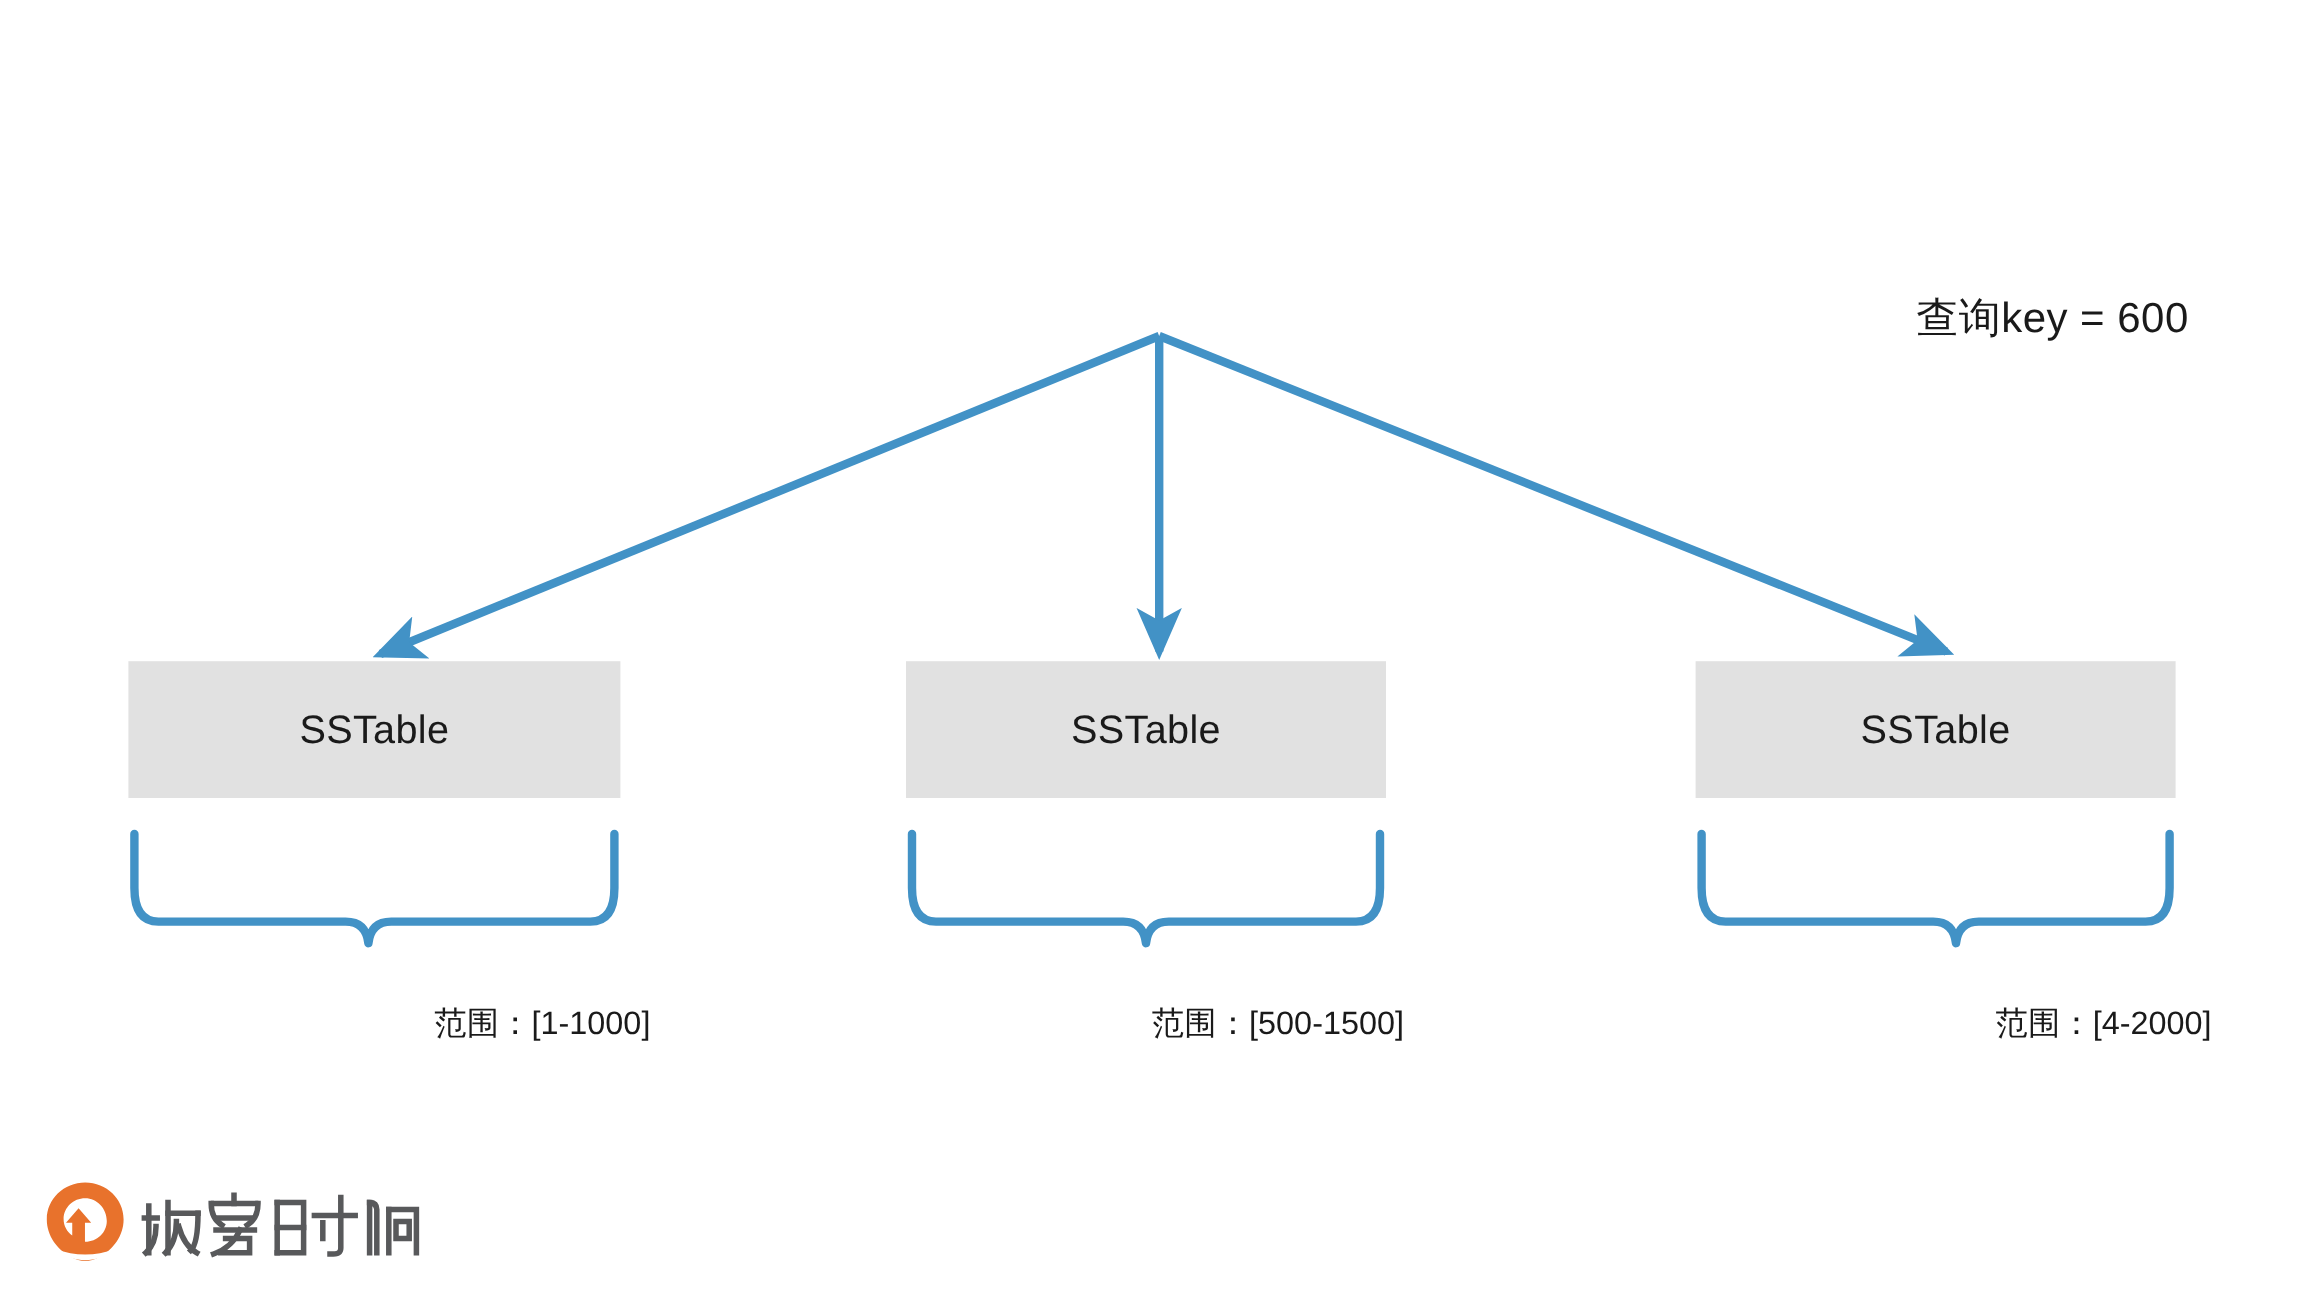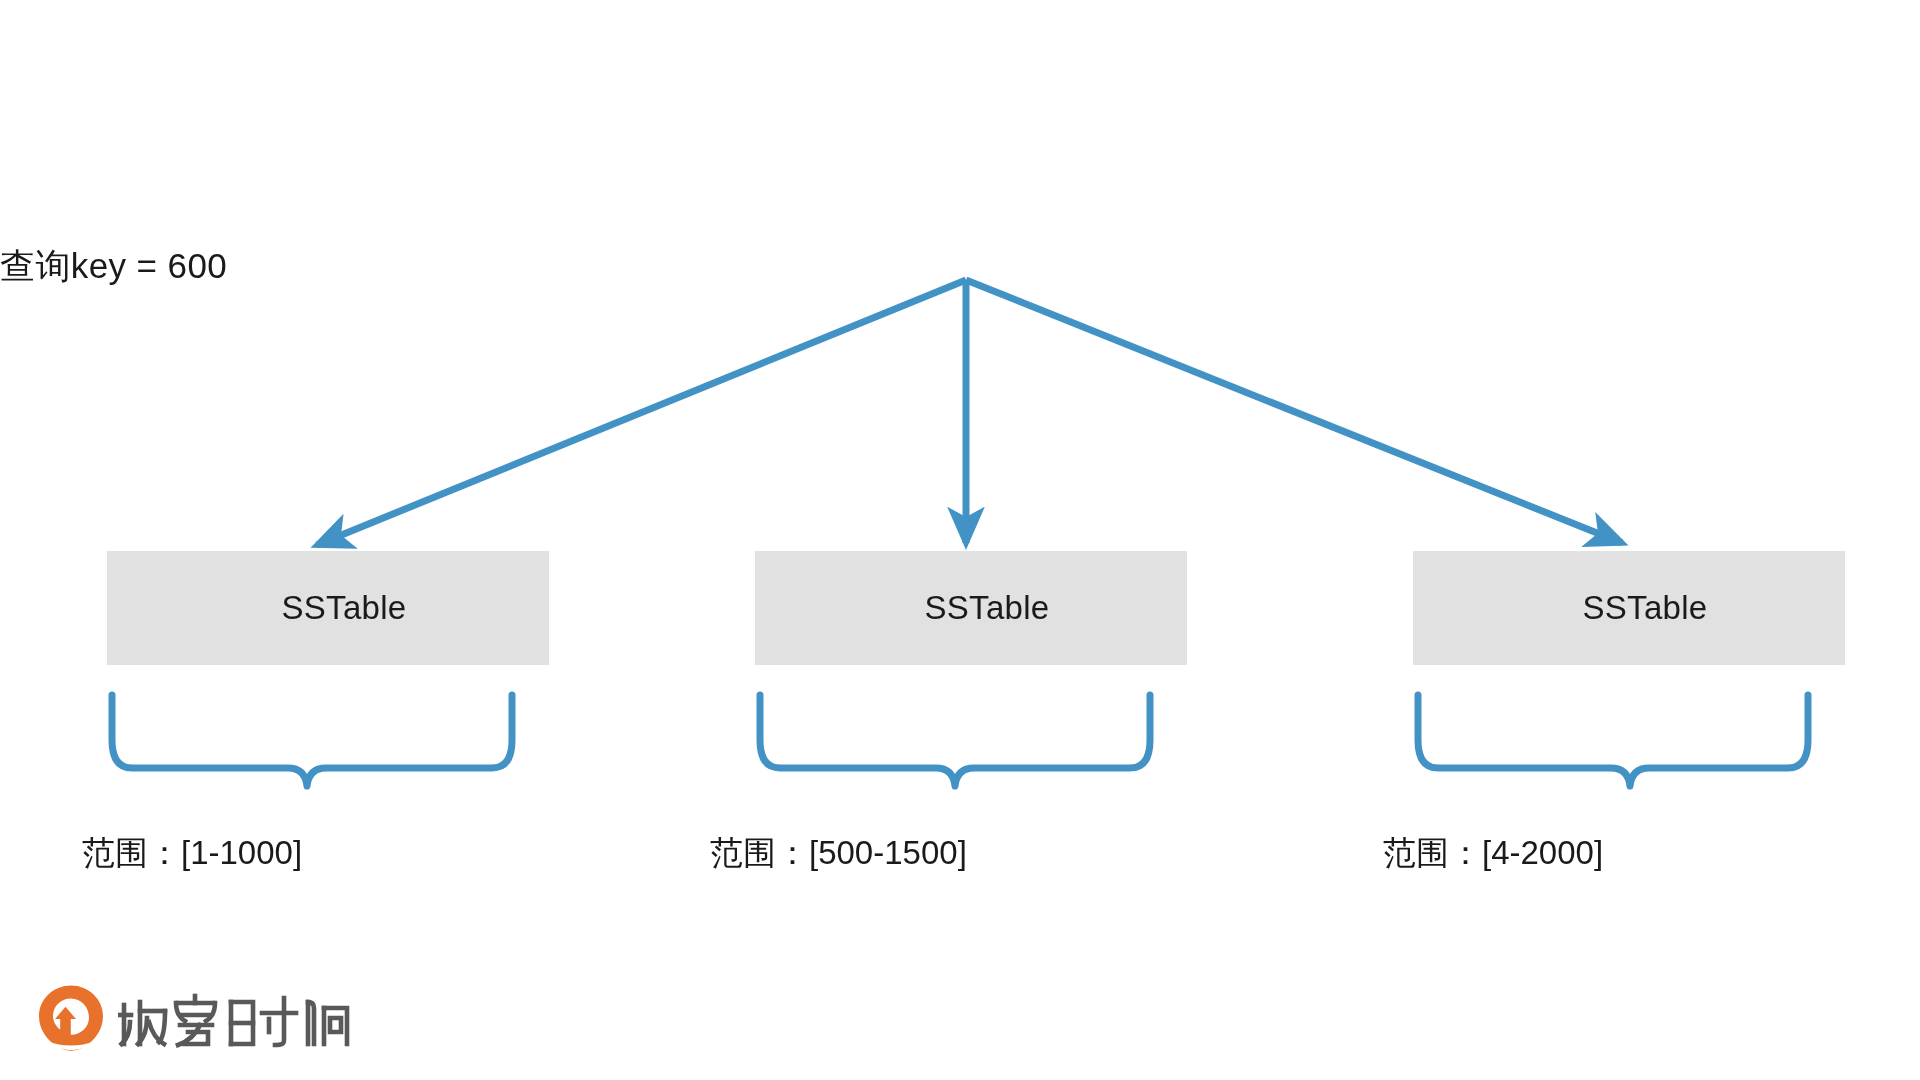--- a/index.html
+++ b/index.html
@@ -26,56 +26,55 @@
     left: 0;
     top: 0;
     width: 1920px;
     height: 1080px;
   }
   .query-title {
     position: absolute;
     left: 0;
     top: 138px;
     width: 1824px;
-    text-align: left;
+    text-align: right;
     font-size: 35px;
     line-height: 51px;
     color: #1a1a1a;
     letter-spacing: 0.4px;
     white-space: pre;
   }
   .query-title .tline {
     display: block;
   }
   .sstable-box {
     position: absolute;
     top: 551px;
     height: 114px;
     background: #e1e1e1;
     display: flex;
     align-items: center;
     justify-content: center;
-    padding-left: 32px;
   }
   .sstable-box .box-label {
     font-size: 33px;
     color: #1a1a1a;
     letter-spacing: 0.3px;
   }
   #box-0 { left: 107px; width: 410px; }
   #box-1 { left: 755px; width: 400px; }
   #box-2 { left: 1413px; width: 400px; }
 
   .range-label {
     position: absolute;
     top: 828px;
     height: 50px;
     line-height: 50px;
-    text-align: left;
-    font-size: 33px;
+    text-align: right;
+    font-size: 27px;
     color: #1a1a1a;
     white-space: pre;
   }
   #range-0 { left: 82px; width: 460px; }
   #range-1 { left: 710px; width: 460px; }
   #range-2 { left: 1383px; width: 460px; }
 
   #brand-logo {
     position: absolute;
     left: 38px;

